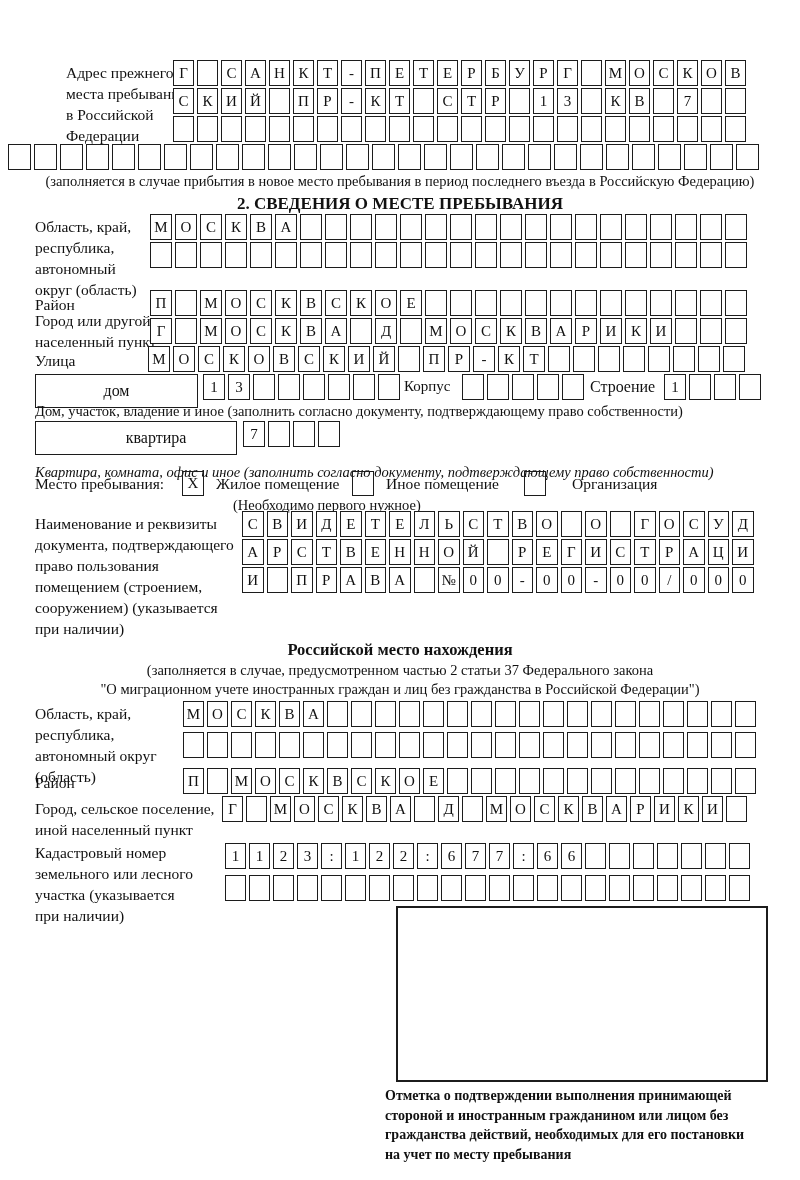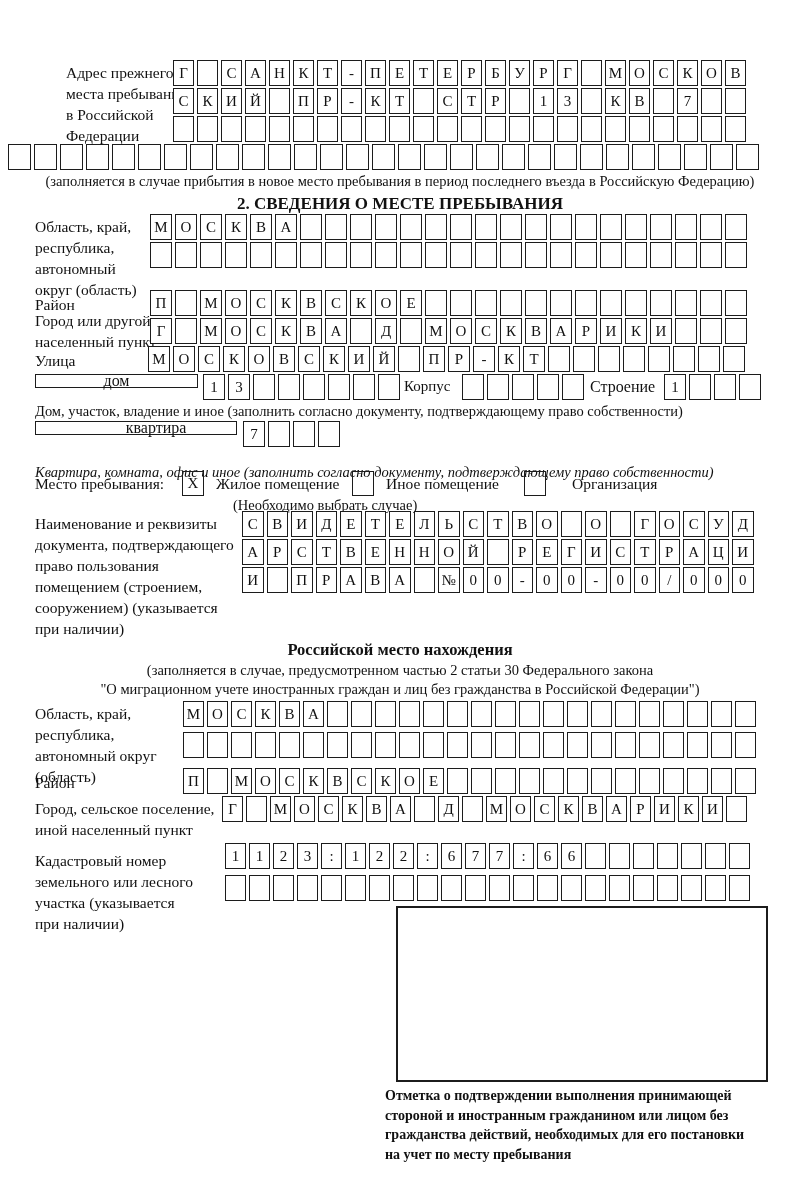--- a/index.html
+++ b/index.html
@@ -22,21 +22,21 @@
   .p24 .cell{width:21px; margin-right:3px;}
   .p245 .cell{width:21.5px; margin-right:3px;}
   .p25 .cell{width:22px; margin-right:3px;}
   .p26 .cell{width:23px; margin-right:3px;}
   .cb{
     position:absolute; box-sizing:border-box; width:22px; height:25px;
     border:1.6px solid #1c1c1c; display:flex; align-items:center; justify-content:center;
     font-size:15px;
   }
   .box-label{
-    position:absolute; box-sizing:border-box; height:14px; border:1.6px solid #1c1c1c;
+    position:absolute; box-sizing:border-box; height:34px; border:1.6px solid #1c1c1c;
     display:flex; align-items:center; justify-content:center; font-size:16px; background:#fff;
   }
   .stamp{position:absolute; border:2px solid #1c1c1c; background:#fff;}
 </style>
 </head>
 <body>
 
 <div class="page">
 
 
@@ -338,21 +338,21 @@
     </div>
   <div class="cap" style="left:35px; top:464px;font-style:italic;">Квартира, комната, офис и иное (заполнить согласно документу, подтверждающему право собственности)</div>
 
   <div class="txt" style="left:35px; top:475px;">Место пребывания:</div>
   <div class="cb" style="left:182px; top:471px;">X</div>
   <div class="txt" style="left:216px; top:475px;">Жилое помещение</div>
   <div class="cb" style="left:352px; top:471px;"></div>
   <div class="txt" style="left:386px; top:475px;text-align:center;">Иное помещение</div>
   <div class="cb" style="left:524px; top:471px;"></div>
   <div class="txt" style="left:572px; top:475px;">Организация</div>
-  <div class="cap" style="left:233px; top:497px;">(Необходимо выбрать случае)</div>
+  <div class="cap" style="left:233px; top:497px;">(Необходимо первого нужное)</div>
 
   <div class="lbl" style="left:35px; top:513px; width:200px;">Наименование и реквизиты
 документа, подтверждающего
 право пользования
 помещением (строением,
 сооружением) (указывается
 при наличии)</div>
   <div class="grid p245" style="left:242px; top:511px">
       <span class="cell">С</span>
       <span class="cell">В</span>
@@ -417,21 +417,21 @@
       <span class="cell">-</span>
       <span class="cell">0</span>
       <span class="cell">0</span>
       <span class="cell">/</span>
       <span class="cell">0</span>
       <span class="cell">0</span>
       <span class="cell">0</span>
     </div>
 
   <div class="title" style="top:640px; font-size:16.5px;">Российской место нахождения</div>
-  <div class="cap center" style="top:662px;">(заполняется в случае, предусмотренном частью 2 статьи 30 Федерального закона</div>
+  <div class="cap center" style="top:662px;">(заполняется в случае, предусмотренном частью 2 статьи 37 Федерального закона</div>
   <div class="cap center" style="top:681px;">"О миграционном учете иностранных граждан и лиц без гражданства в Российской Федерации")</div>
 
   <div class="lbl" style="left:35px; top:703px; width:170px;">Область, край,
 республика,
 автономный округ
 (область)</div>
   <div class="grid p24" style="left:183px; top:701px">
       <span class="cell">М</span>
       <span class="cell">О</span>
       <span class="cell">С</span>
@@ -532,21 +532,21 @@
       <span class="cell">К</span>
       <span class="cell">В</span>
       <span class="cell">А</span>
       <span class="cell">Р</span>
       <span class="cell">И</span>
       <span class="cell">К</span>
       <span class="cell">И</span>
       <span class="cell"></span>
     </div>
 
-  <div class="lbl" style="left:35px; top:842px; width:195px;margin-top:8px;">Кадастровый номер
+  <div class="lbl" style="left:35px; top:842px; width:195px;">Кадастровый номер
 земельного или лесного
 участка (указывается
 при наличии)</div>
   <div class="grid p24" style="left:225px; top:843px">
       <span class="cell">1</span>
       <span class="cell">1</span>
       <span class="cell">2</span>
       <span class="cell">3</span>
       <span class="cell">:</span>
       <span class="cell">1</span>

